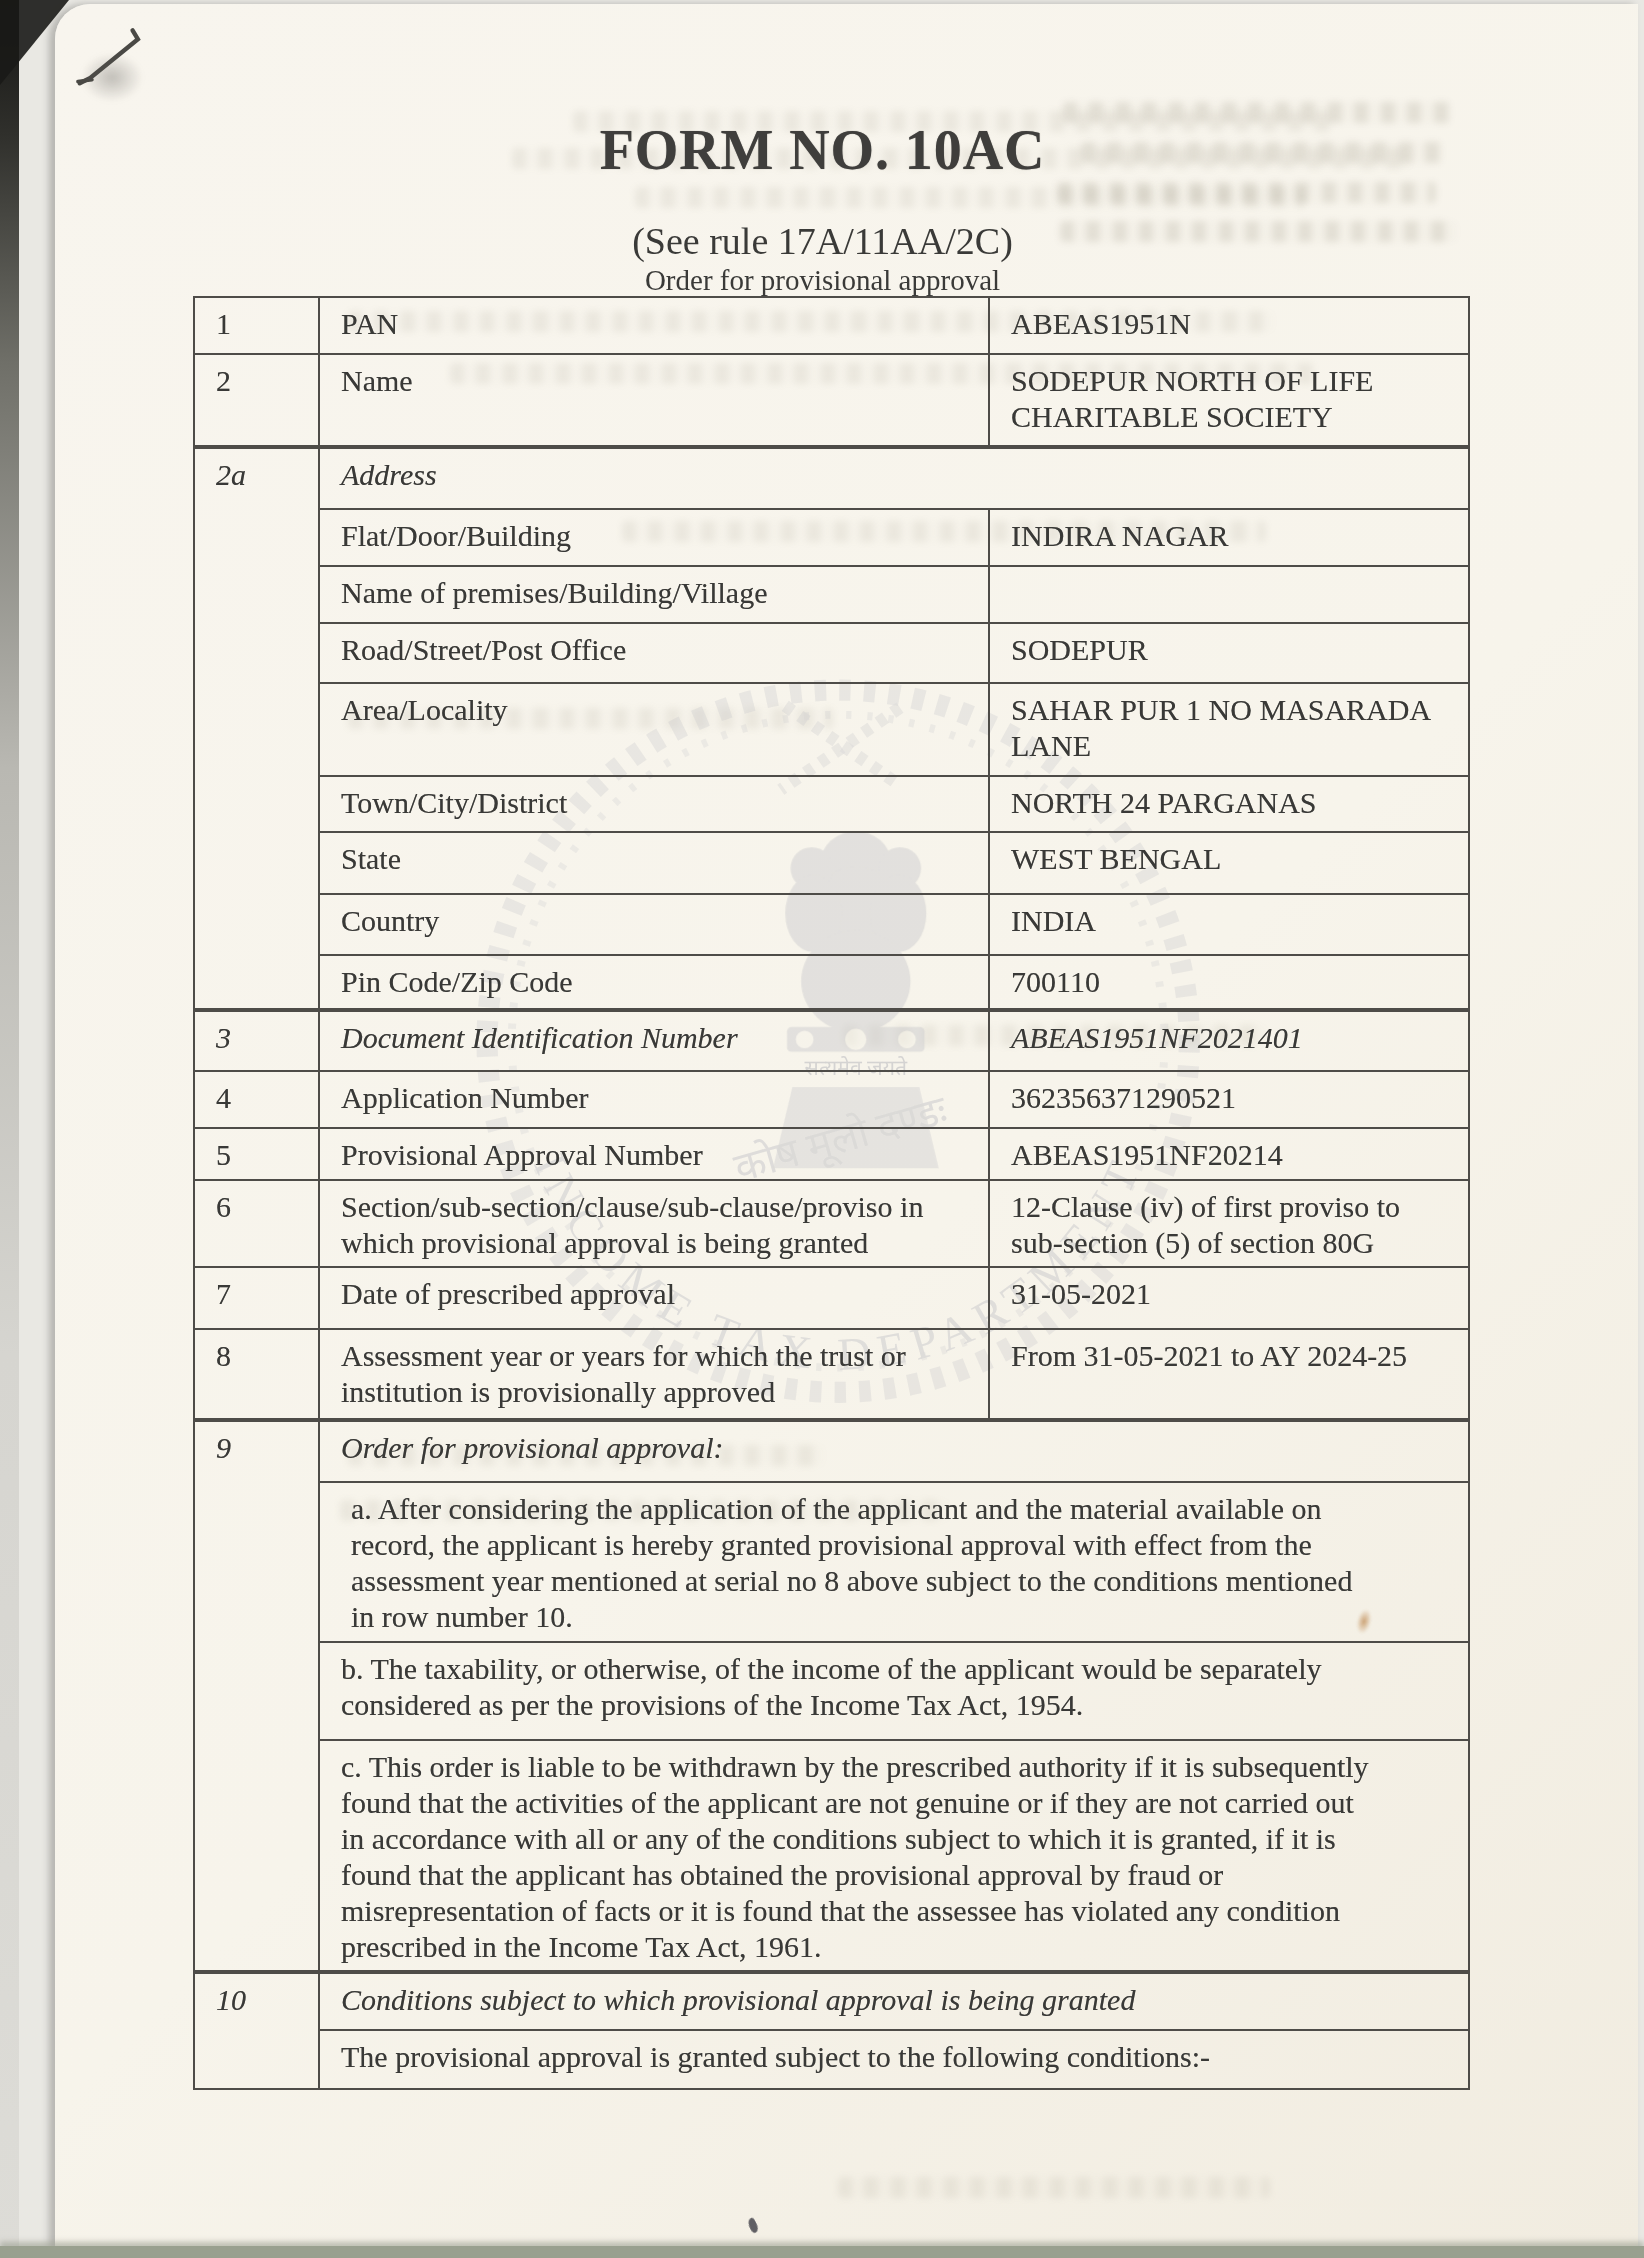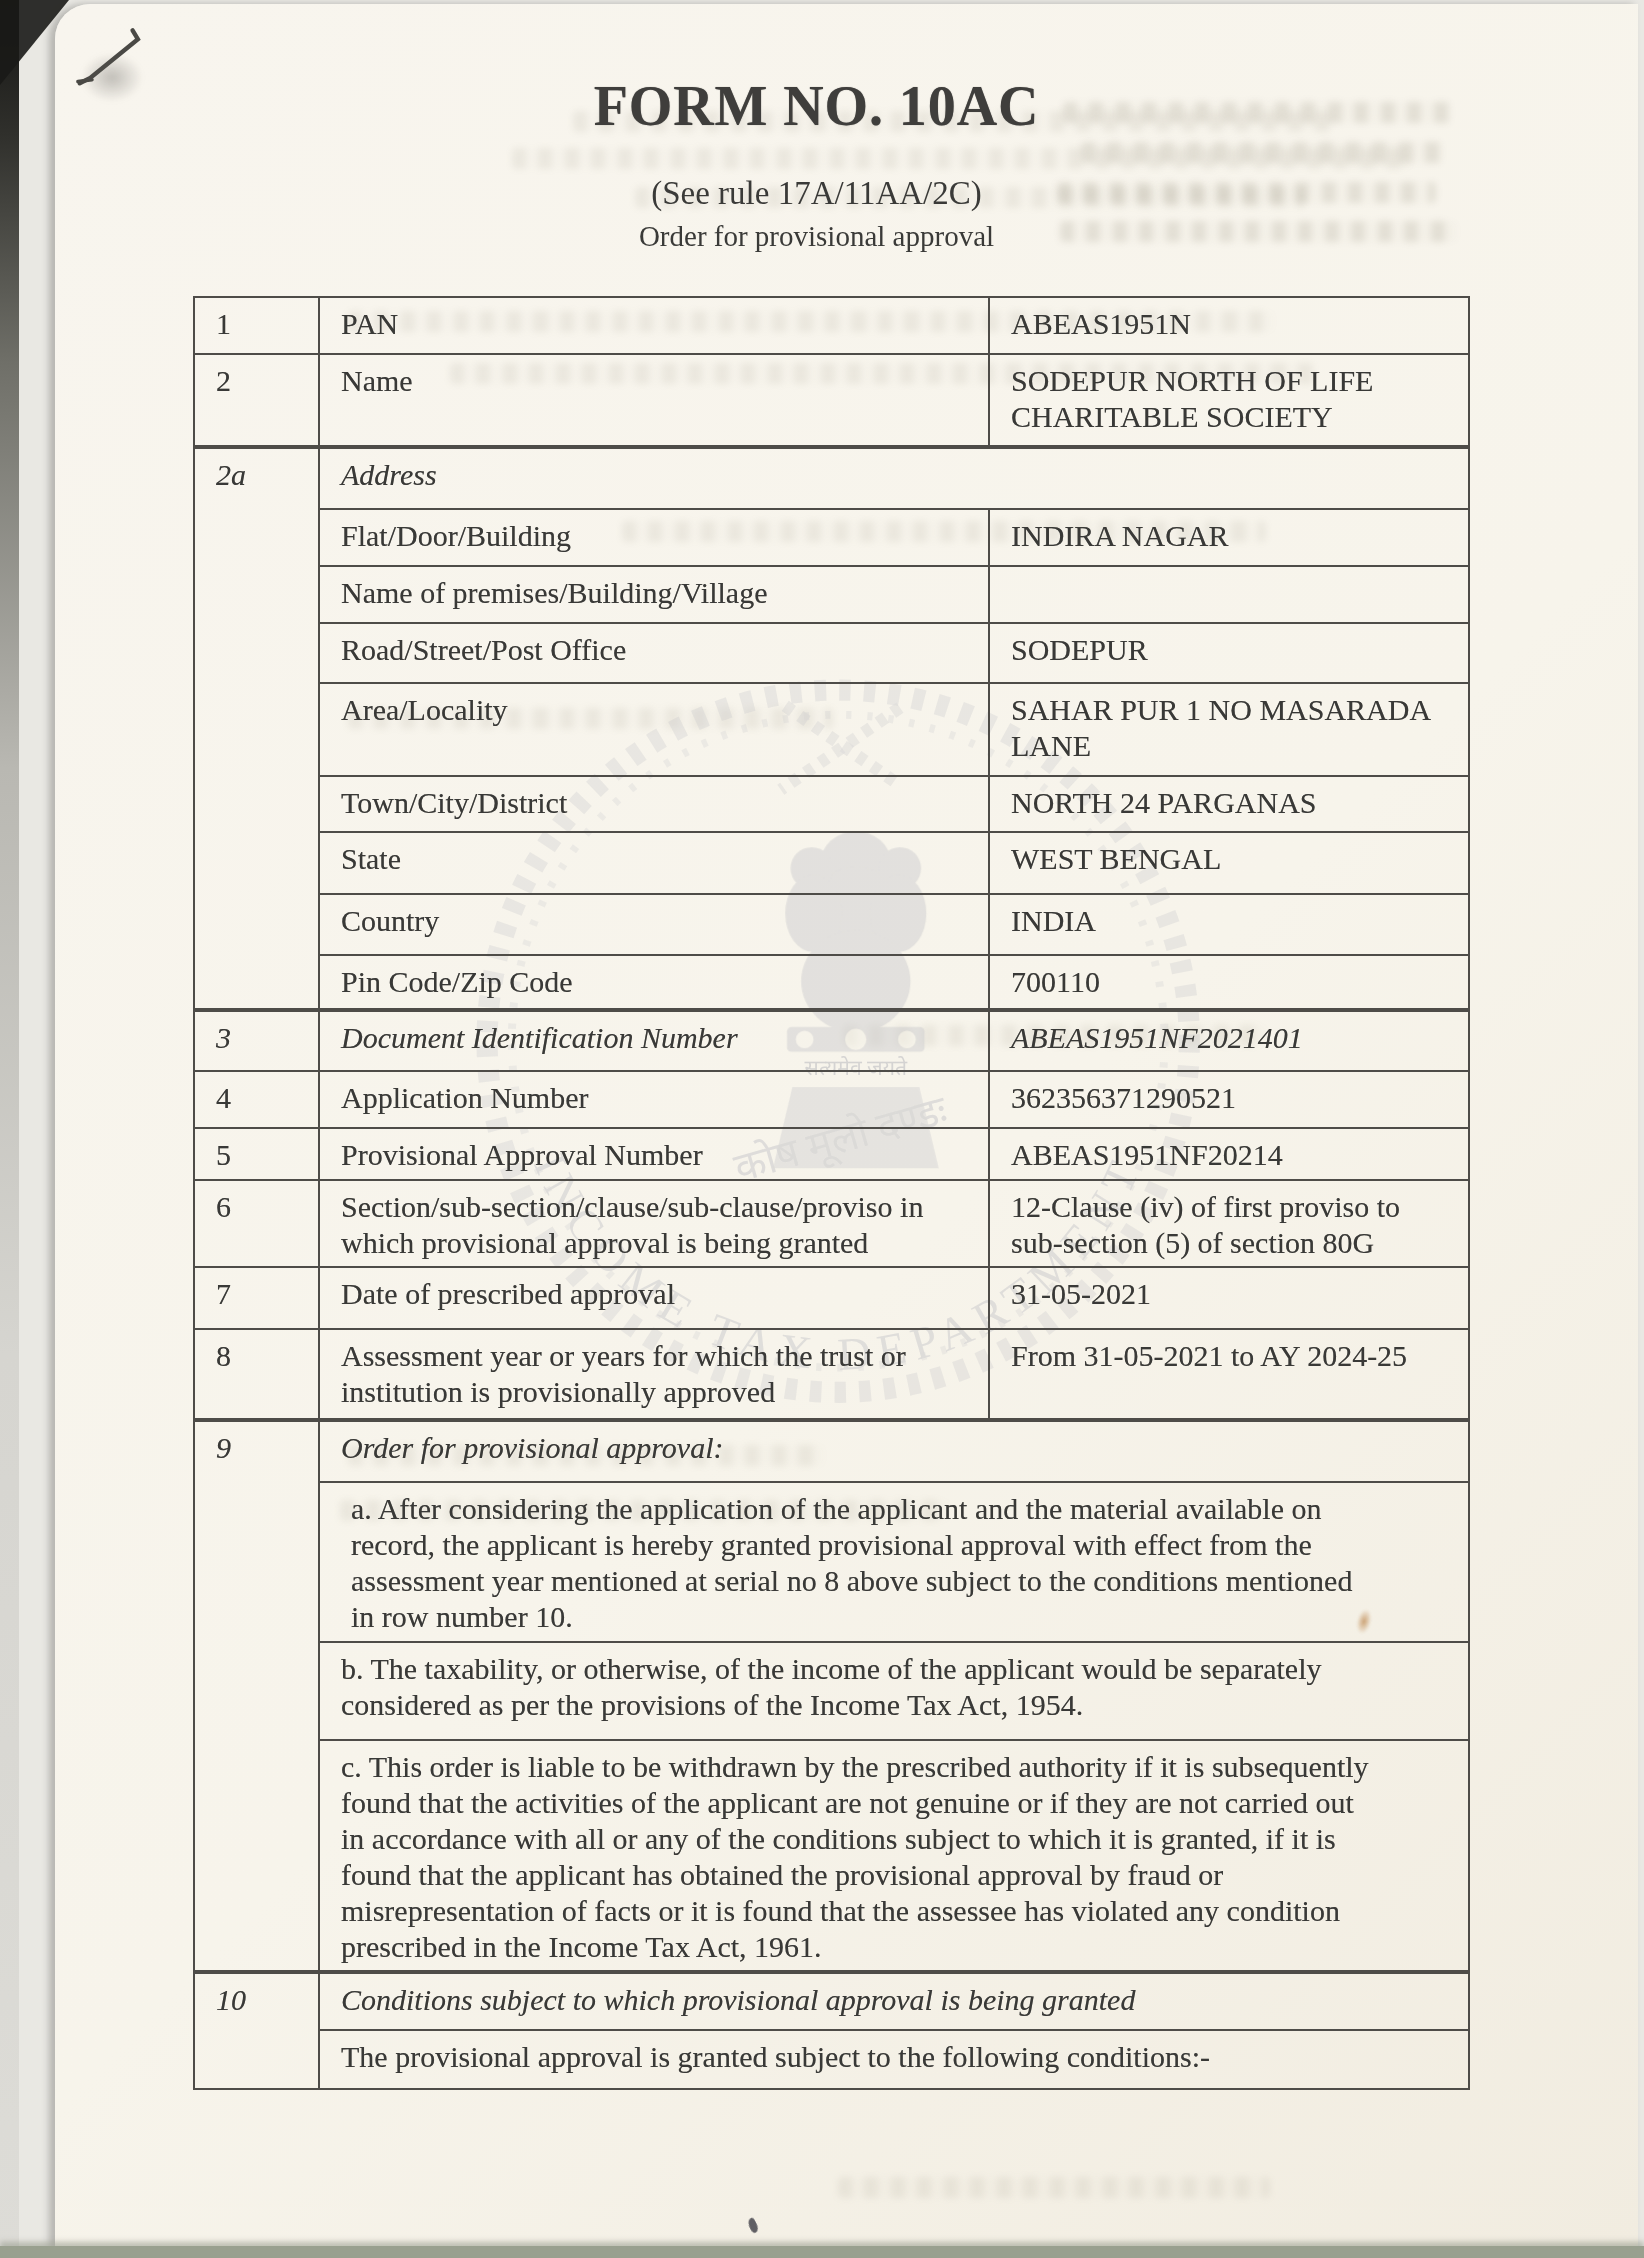--- a/index.html
+++ b/index.html
@@ -49,23 +49,23 @@
   
   .ghost{
     position:absolute; height:21px; border-radius:4.4px; opacity:.45;
     background:repeating-linear-gradient(90deg,rgba(148,142,124,.45) 0 14px,rgba(148,142,124,.07) 14px 26.5px);
     filter:blur(3.5px);
   }
   .ghost.light{opacity:.28;}
   
   .watermark{position:absolute; left:441px; top:653px; width:812px; height:794px; opacity:.55;}
   
-  .hdr{position:absolute; left:179px; width:1275px; text-align:center;}
+  .hdr{position:absolute; left:185px; width:1275px; text-align:center;margin-top:44px;}
   .form-title{top:74px; font-size:56px; font-weight:bold; letter-spacing:0.9px; color:#3f3e3c; text-shadow:0 0 0.9px rgba(60,58,55,.6);}
-  .form-rule{top:175px; font-size:33px;}
+  .form-rule{top:175px; font-size:38px;}
   .form-order{top:220px; font-size:29px;}
   
   table.form{
     position:absolute; left:193px; top:296px; width:1275px;
     border-collapse:collapse; table-layout:fixed;
     font-size:30px; line-height:36px; color:#393937;
     text-shadow:0 0 0.5px rgba(55,55,52,.5);
   }
   table.form col.c-num{width:125px;}
   table.form col.c-label{width:670px;}

